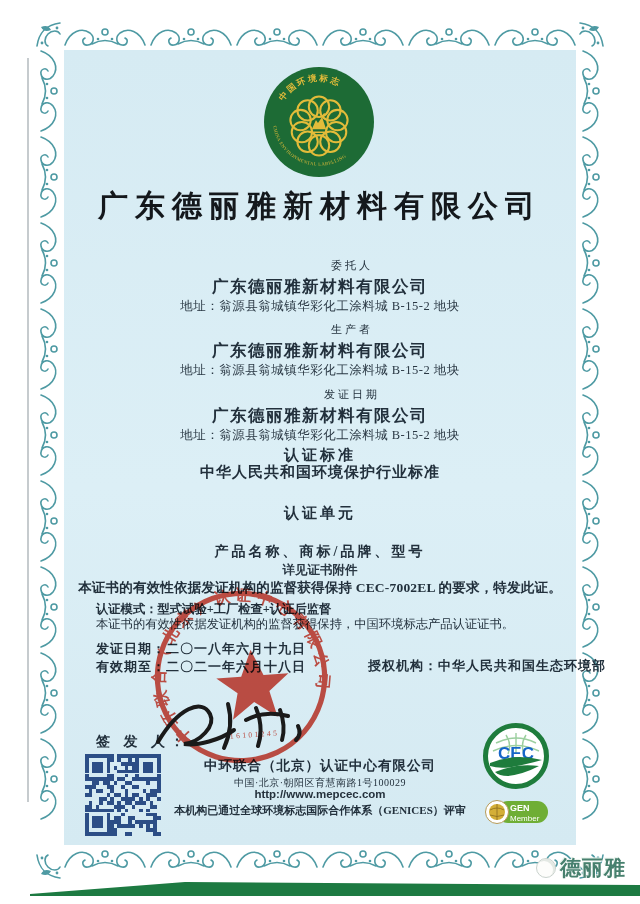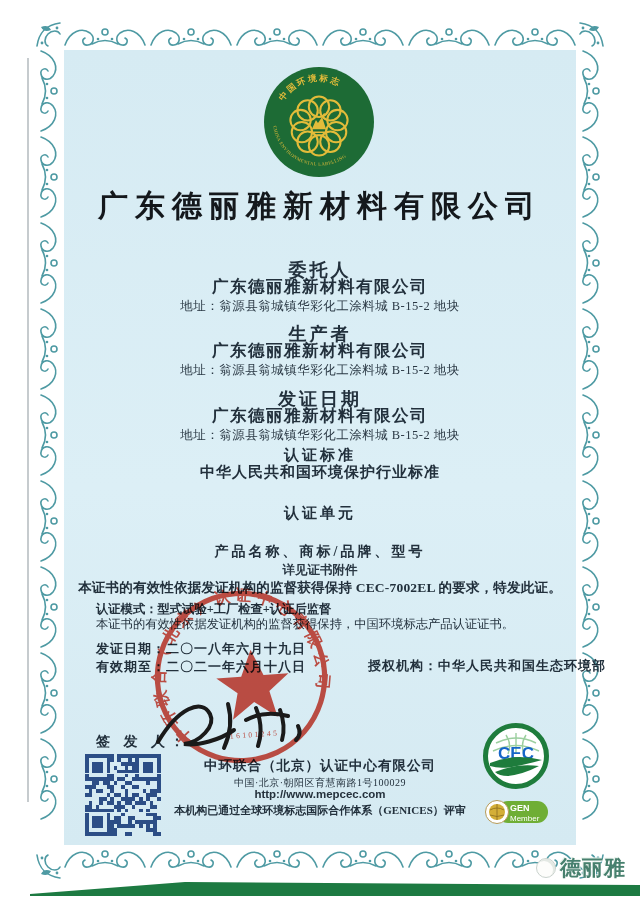--- a/index.html
+++ b/index.html
@@ -6,21 +6,21 @@
   #page{position:relative;width:640px;height:904px;background:#ffffff;overflow:hidden;
         font-family:"Liberation Serif","DejaVu Serif",serif;}
   .abs{position:absolute;}
   .panel{left:64px;top:50px;width:512px;height:795px;
          background:linear-gradient(180deg,#d6ebf3 0%,#dceff6 55%,#d5eaf2 100%);z-index:0;}
   .grayline{left:27px;top:58px;width:2px;height:744px;background:#bcc2c5;opacity:.85;z-index:1;}
   .ct{position:absolute;left:64px;width:512px;text-align:center;color:#22303c;z-index:2;}
   .lt{position:absolute;text-align:left;color:#22303c;z-index:2;}
   .title{top:186px;font-size:30px;font-weight:bold;letter-spacing:7px;color:#14181c;}
   .certno{top:234px;font-size:14.5px;font-weight:bold;color:#1e262c;text-align:right;padding-right:36px;box-sizing:border-box;}
-  .role{font-size:18px;font-weight:bold;letter-spacing:3px;}
+  .role{font-size:11px;font-weight:normal;letter-spacing:3px;margin-left:32px;}
   .company{font-size:16.5px;font-weight:bold;letter-spacing:1.5px;}
   .addr{font-size:12.5px;letter-spacing:.5px;color:#2a3844;}
   .sechead{font-size:15px;font-weight:bold;letter-spacing:3px;}
   .secline-b{font-size:15px;font-weight:bold;letter-spacing:1px;}
   .secline-s{font-size:12.5px;color:#2a3844;}
   .statement{top:579px;font-size:13.5px;font-weight:bold;letter-spacing:.2px;}
   .smallbold{font-size:12.3px;font-weight:bold;}
   .dates{font-size:13px;font-weight:bold;letter-spacing:1px;}
   .signer{top:733px;left:96px;font-size:14px;font-weight:bold;letter-spacing:5px;}
   .issuer-name{top:757px;font-size:13.5px;font-weight:bold;letter-spacing:1px;}

